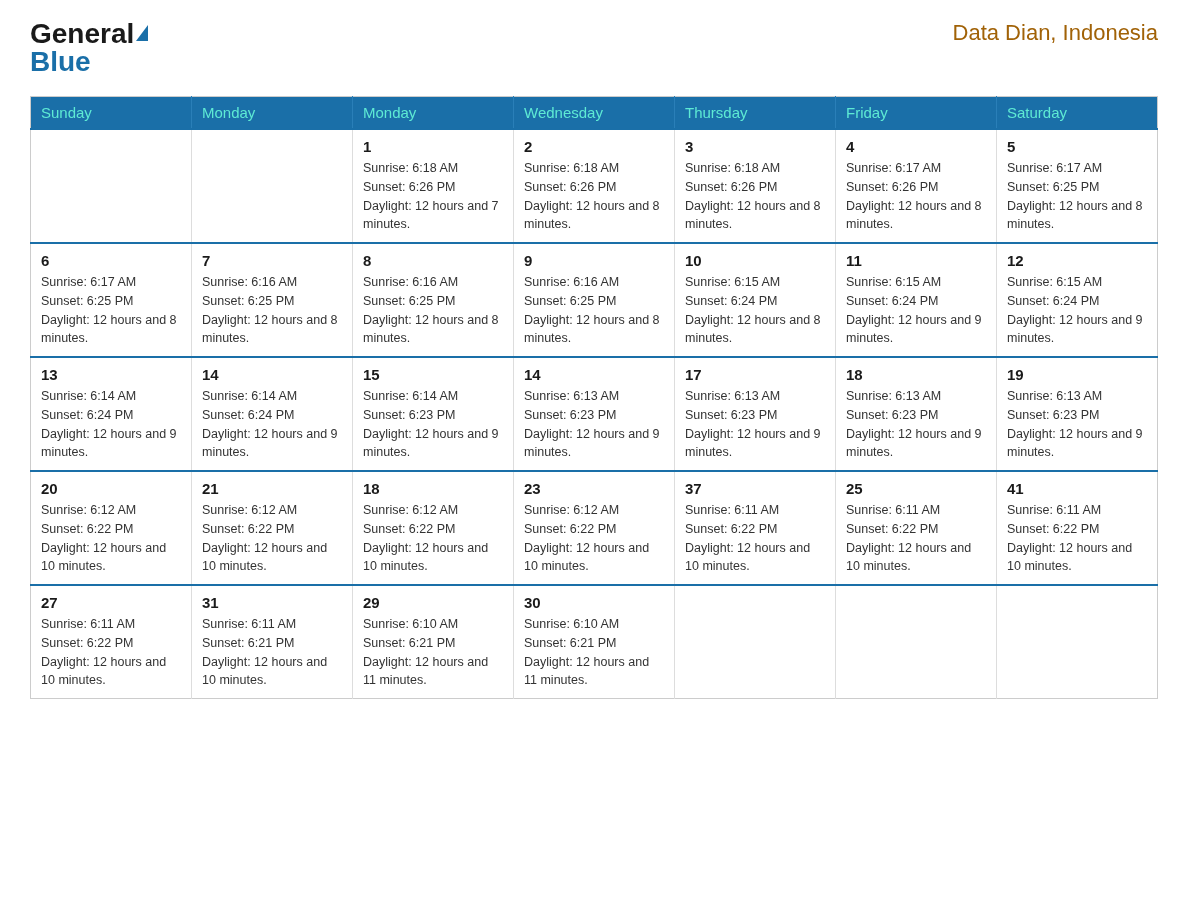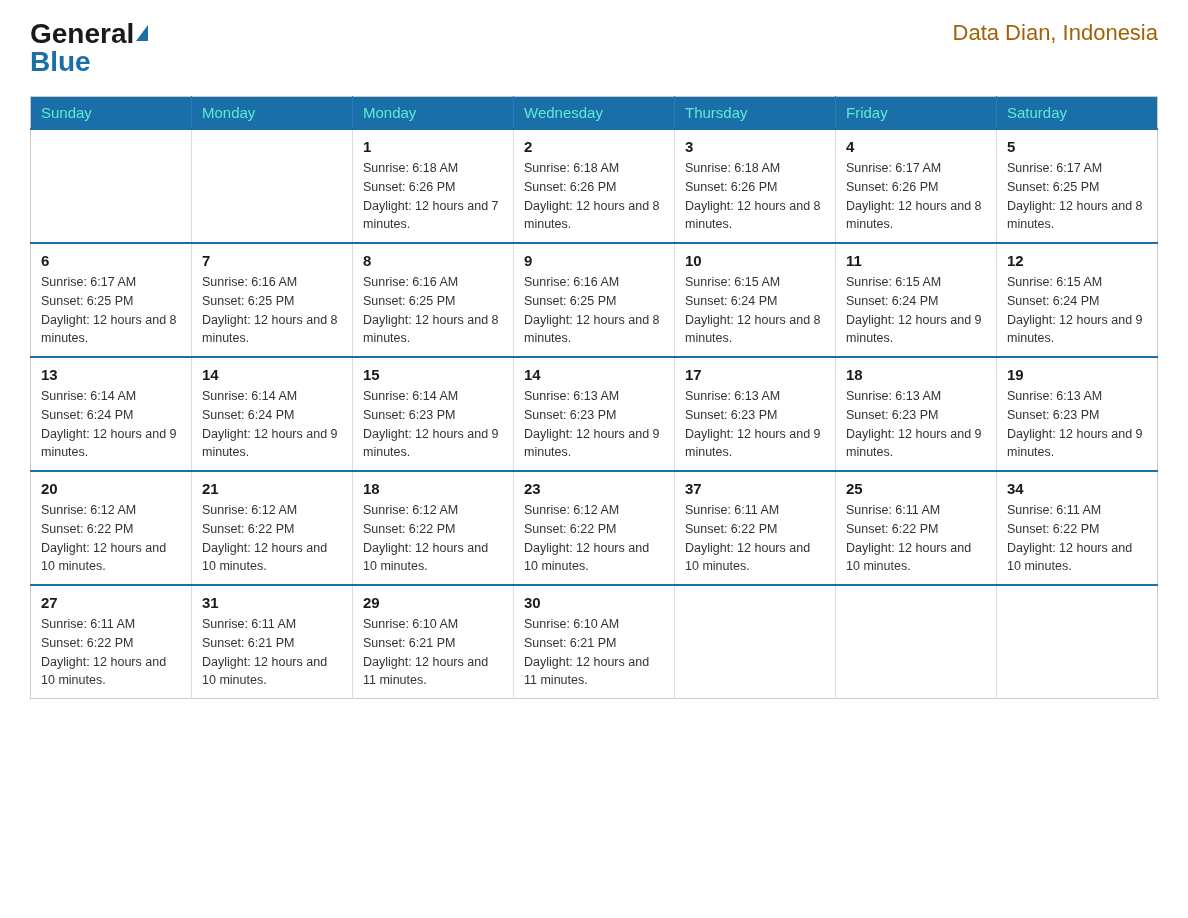--- a/index.html
+++ b/index.html
@@ -225,21 +225,21 @@
         </td>
         <td>
           <span class="day-number">37</span>
           <div class="day-info">Sunrise: 6:11 AM<br>Sunset: 6:22 PM<br>Daylight: 12 hours and 10 minutes.</div>
         </td>
         <td>
           <span class="day-number">25</span>
           <div class="day-info">Sunrise: 6:11 AM<br>Sunset: 6:22 PM<br>Daylight: 12 hours and 10 minutes.</div>
         </td>
         <td>
-          <span class="day-number">34</span>
+          <span class="day-number">41</span>
           <div class="day-info">Sunrise: 6:11 AM<br>Sunset: 6:22 PM<br>Daylight: 12 hours and 10 minutes.</div>
         </td>
       </tr>
       <tr>
         <td>
           <span class="day-number">27</span>
           <div class="day-info">Sunrise: 6:11 AM<br>Sunset: 6:22 PM<br>Daylight: 12 hours and 10 minutes.</div>
         </td>
         <td>
           <span class="day-number">31</span>

